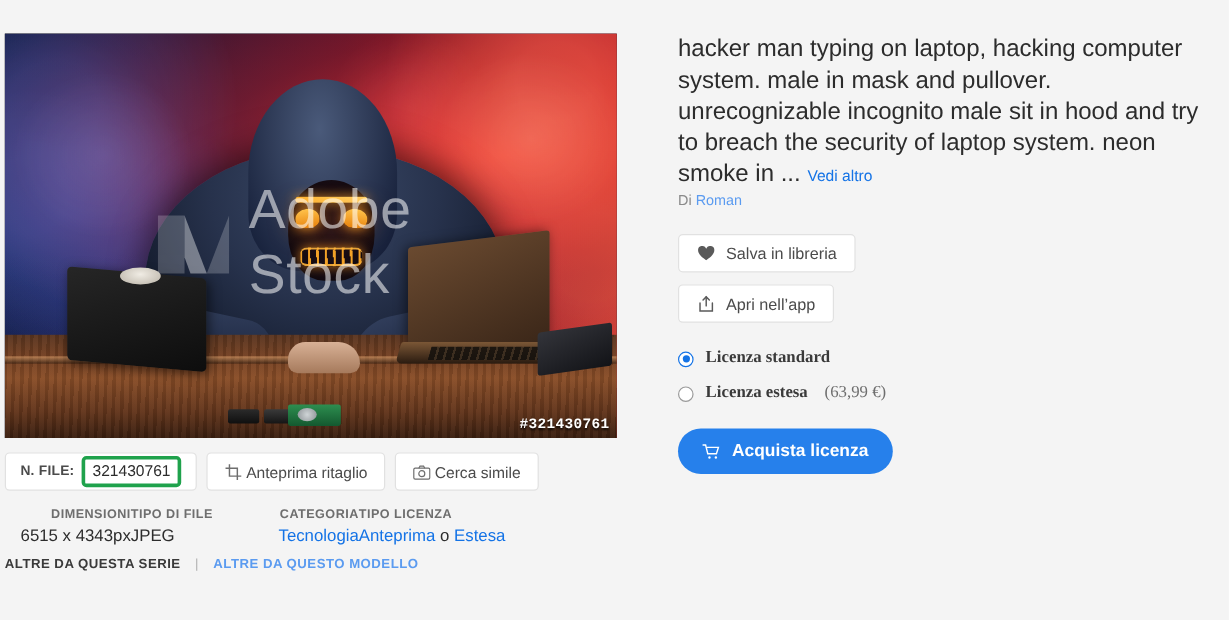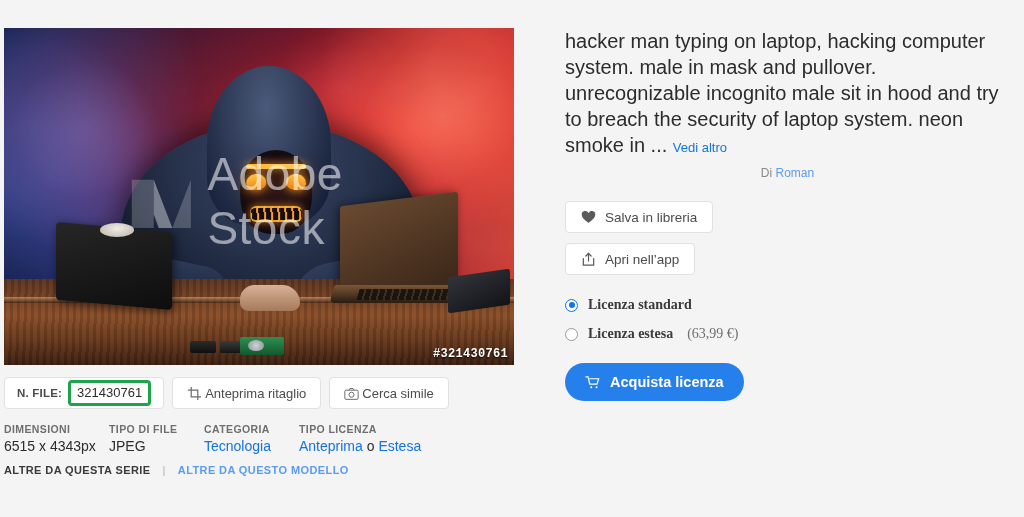--- a/index.html
+++ b/index.html
@@ -210,23 +210,23 @@
     display: flex; align-items: center; gap: 3px;
     height: 32px; padding: 0 14px;
     background: #ffffff; border: 1px solid #e1e1e1; border-radius: 4px;
     font-size: 13px; color: #4b4b4b; cursor: pointer;
   }
   .tool-btn svg { flex: none; }
 
   
   .meta-row { display: flex; margin-top: 14px; }
   .meta-col { margin-right: 34px; }
-  .meta-col:nth-child(1){ width: 105px; margin-right: 0; }
+  .meta-col:nth-child(1){ width: 105px; margin-right: 0; text-align: right; }
   .meta-col:nth-child(2){ width: 95px; margin-right: 0; }
-  .meta-col:nth-child(3){ width: 95px; margin-right: 0; }
+  .meta-col:nth-child(3){ width: 95px; margin-right: 0; text-align: right; }
   .meta-head {
     font-size: 10.5px; font-weight: 700; letter-spacing: .4px;
     color: #6e6e6e; text-transform: uppercase; margin-bottom: 3px;
   }
   .meta-val { font-size: 14px; color: #2c2c2c; }
   .meta-val a { color: #1473e6; text-decoration: none; }
   .meta-sep { color: #2c2c2c; }
 
   
   .bottom-links {
@@ -236,21 +236,21 @@
   .bl-static { color: #3a3a3a; }
   .bl-divider { color: #b0b0b0; font-weight: 400; }
   .bl-link { color: #5b9bf0; text-decoration: none; }
 
   
   .right-col { position: absolute; left: 565px; top: 28px; width: 445px; }
   .title {
     font-size: 20px; line-height: 26px; color: #2c2c2c; font-weight: 400;
   }
   .see-more { color: #1473e6; font-size: 13px; text-decoration: none; }
-  .byline { margin-top: 5px; font-size: 12px; color: #8a8a8a; text-align: center; }
+  .byline { font-size: 12px; color: #8a8a8a; }
   .byline a { color: #5b9bf0; text-decoration: none; }
 
   .action-row { display: flex; gap: 10px; margin-top: 21px; }
   .action-row.second { margin-top: 10px; }
   .act-btn {
     display: flex; align-items: center; gap: 9px;
     height: 32px; padding: 0 15px;
     background: #ffffff; border: 1px solid #e1e1e1; border-radius: 4px;
     font-size: 13.5px; color: #4b4b4b; cursor: pointer;
   }

